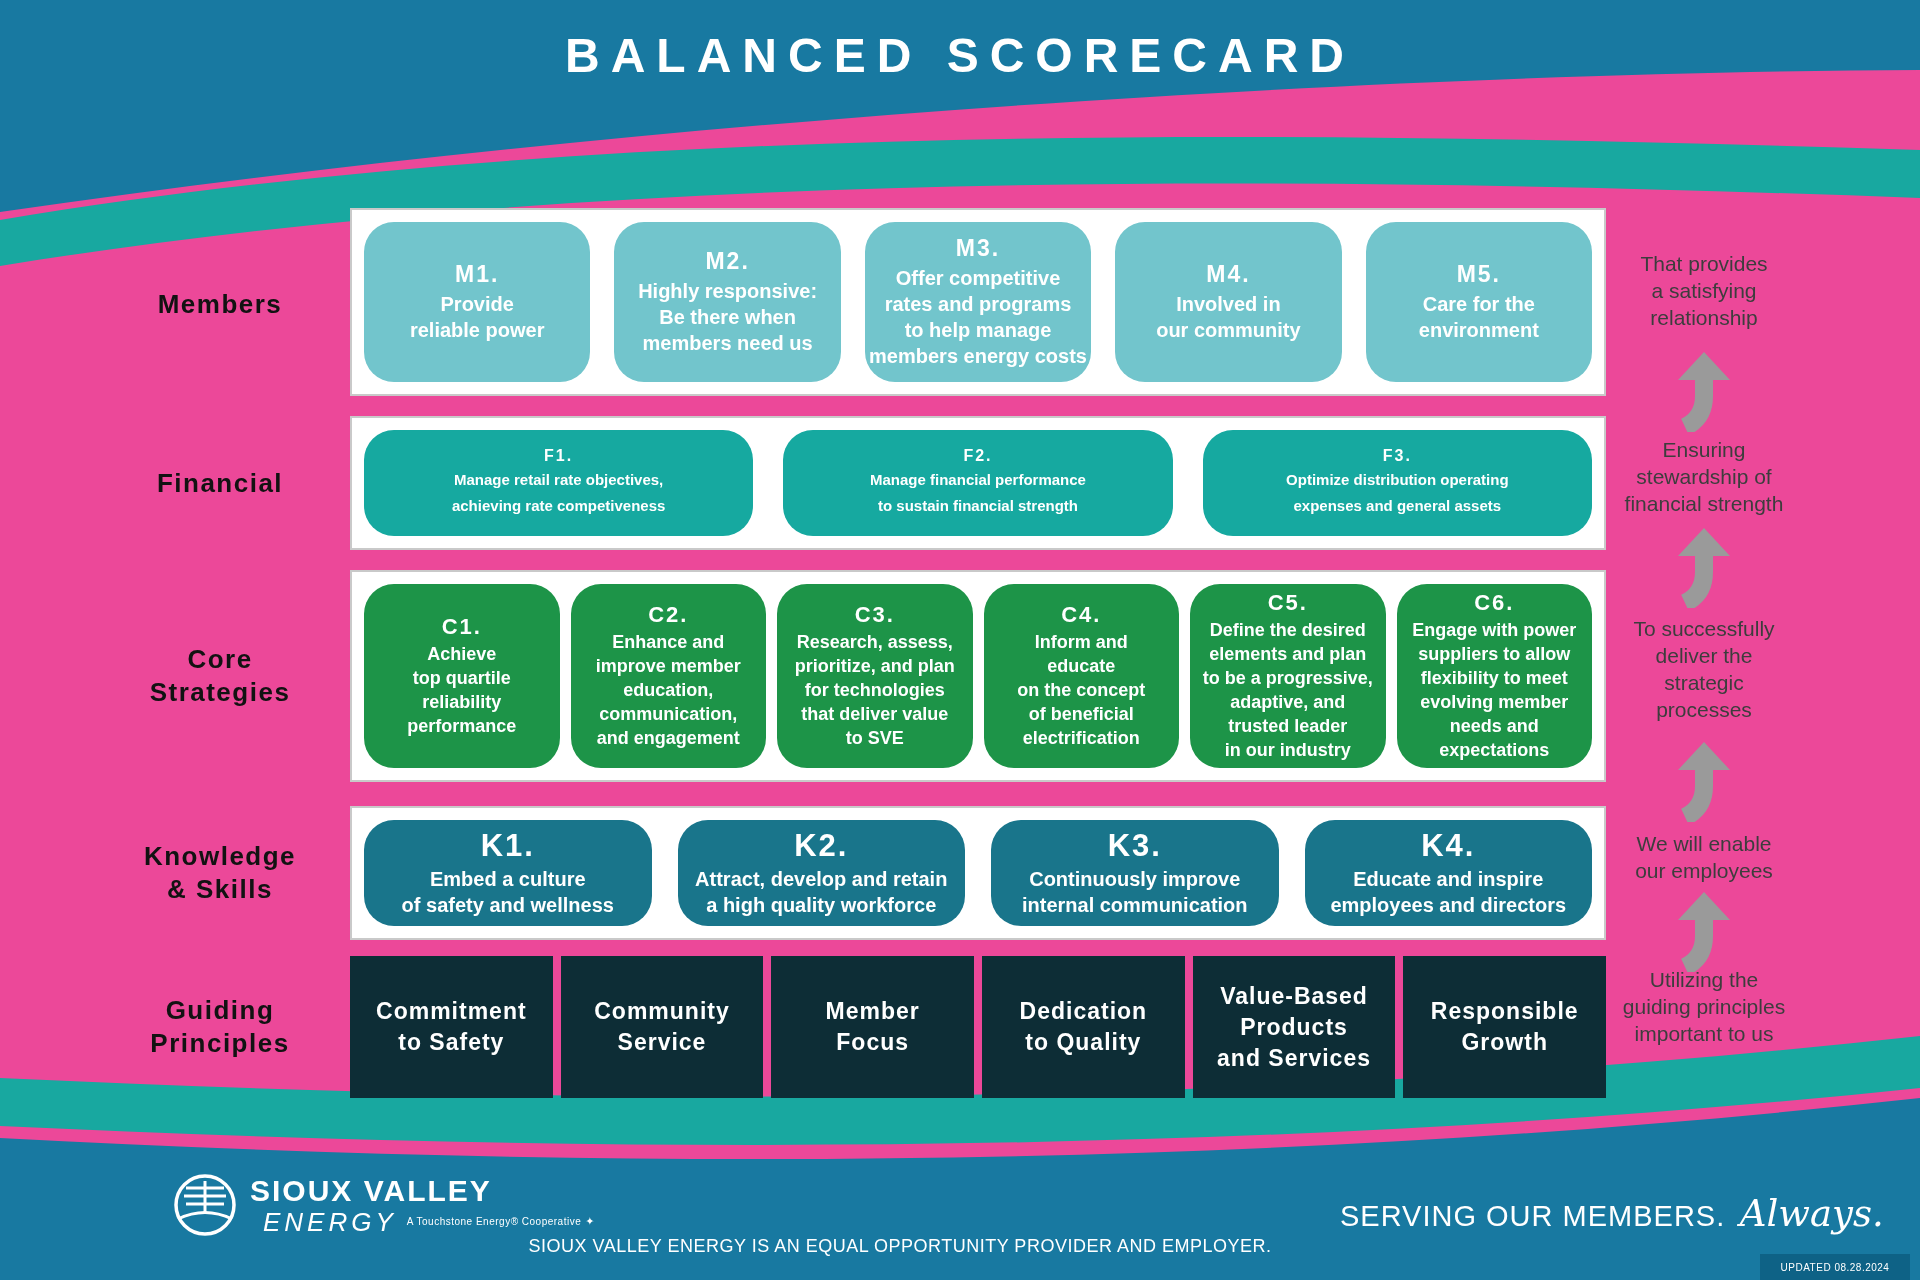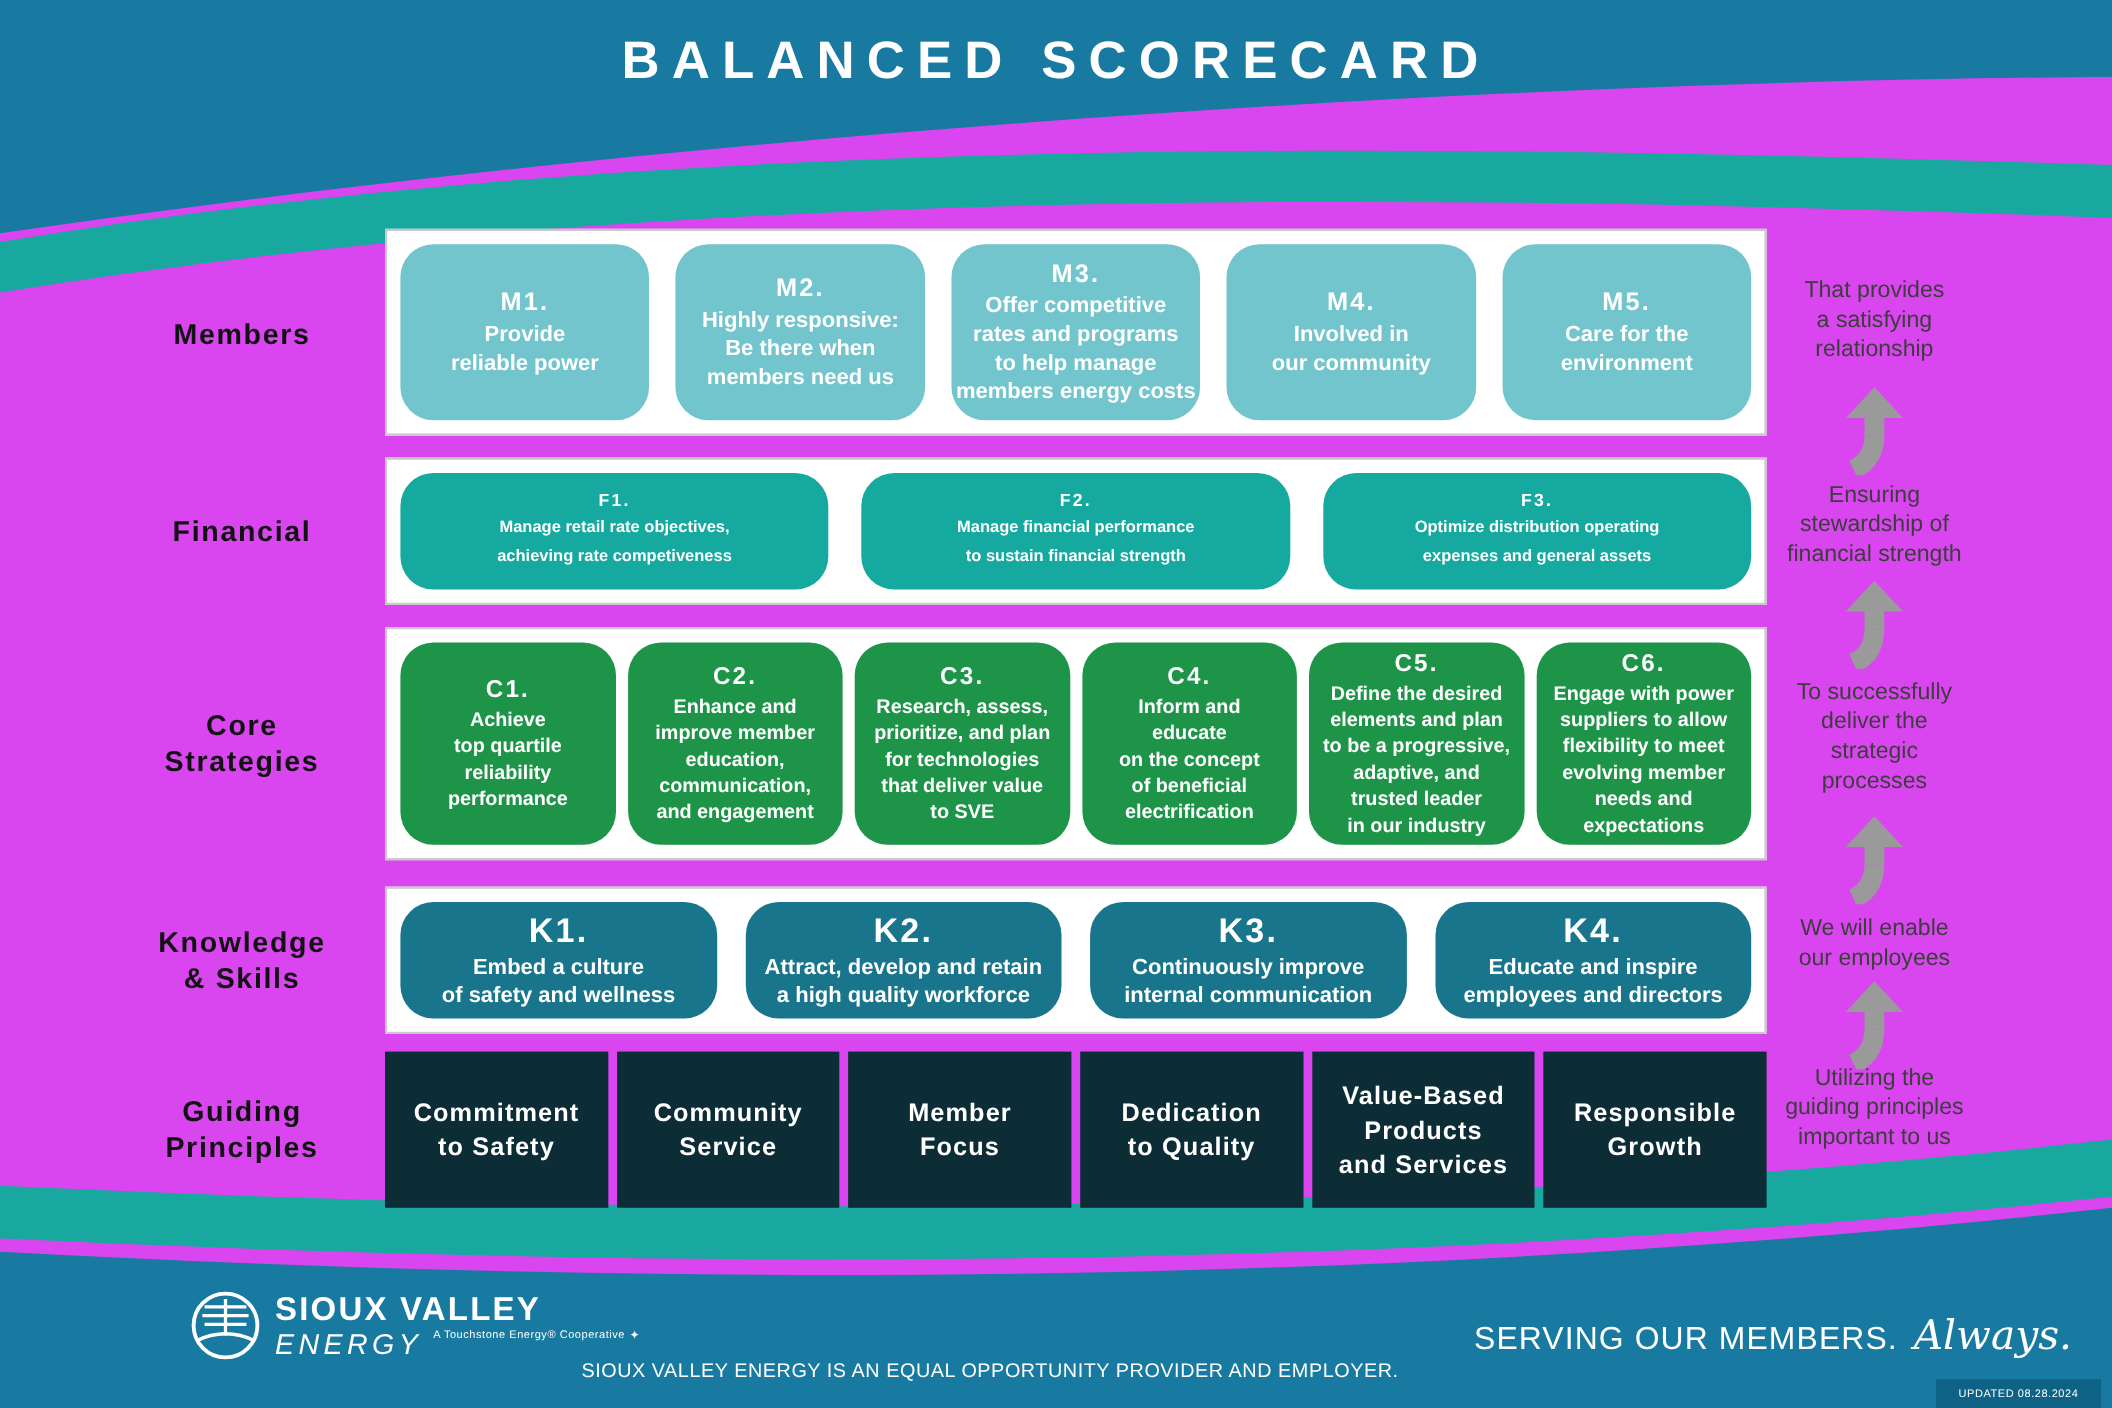--- a/index.html
+++ b/index.html
@@ -1,16 +1,16 @@
 <!DOCTYPE html>
 <html><head>
 <meta charset="utf-8">
 <style>
   html,body{margin:0;padding:0;background:#fff;}
-  .page{position:relative;width:1920px;height:1280px;overflow:hidden;background:#d946ef;
+  .page{position:relative;width:1920px;height:1280px;overflow:hidden;background:#ec4899;
         font-family:"Liberation Sans",sans-serif;}
   svg{display:block;}
 
   
   .swoosh{position:absolute;left:0;width:1920px;pointer-events:none;}
   .swoosh.top{top:0;height:340px;}
   .swoosh.bottom{bottom:0;height:340px;}
 
   .page-title{position:absolute;top:28px;left:0;width:1920px;text-align:center;
       color:#ffffff;font-size:48px;font-weight:bold;letter-spacing:11px;}
@@ -55,21 +55,21 @@
 
   
   .annotation{position:absolute;left:1606px;width:196px;text-align:center;color:#3d3d3d;
       font-size:21px;line-height:27px;white-space:pre-line;}
   .up-arrow{position:absolute;left:1672px;width:64px;height:84px;}
 
   
   .logo{position:absolute;left:172px;top:1172px;display:flex;align-items:center;color:#ffffff;}
   .logo-text{margin-left:12px;line-height:1;}
   .logo-name{font-size:30px;font-weight:bold;letter-spacing:2px;}
-  .logo-sub-line{display:flex;align-items:flex-start;margin-top:3px;}
+  .logo-sub-line{display:flex;align-items:center;margin-top:3px;margin-left:13px;}
   .logo-sub{font-size:26px;font-style:italic;letter-spacing:4px;}
   .logo-tagline{font-size:10px;margin-left:10px;letter-spacing:0.5px;}
   .kite{font-size:11px;margin-left:4px;}
 
   .eeo-text{position:absolute;left:350px;top:1236px;width:1100px;text-align:center;
       color:#ffffff;font-size:18px;letter-spacing:0.5px;}
 
   .serving{position:absolute;left:1340px;top:1192px;width:560px;color:#ffffff;white-space:nowrap;}
   .serving-main{font-size:29px;letter-spacing:1px;}
   .serving-always{font-size:37px;font-style:italic;font-family:"DejaVu Serif",serif;margin-left:10px;}

